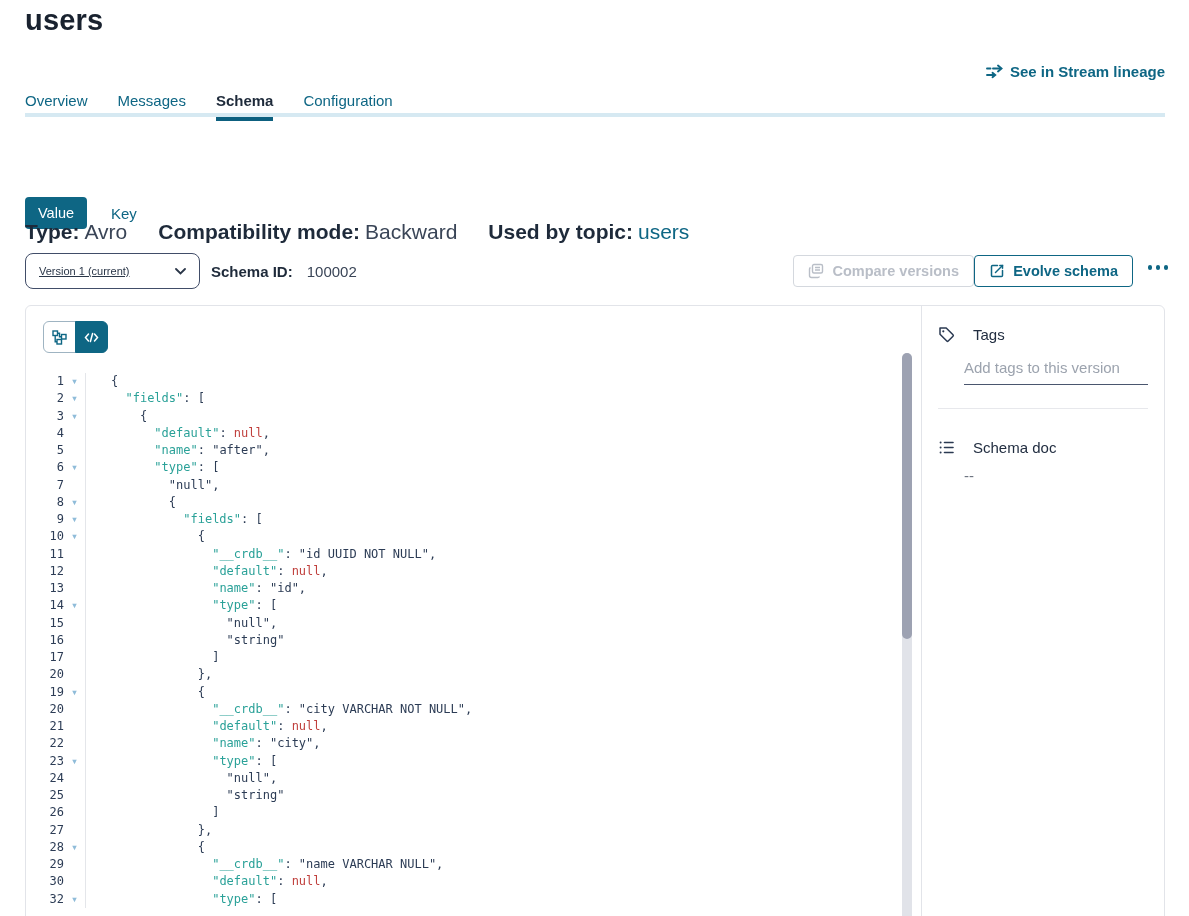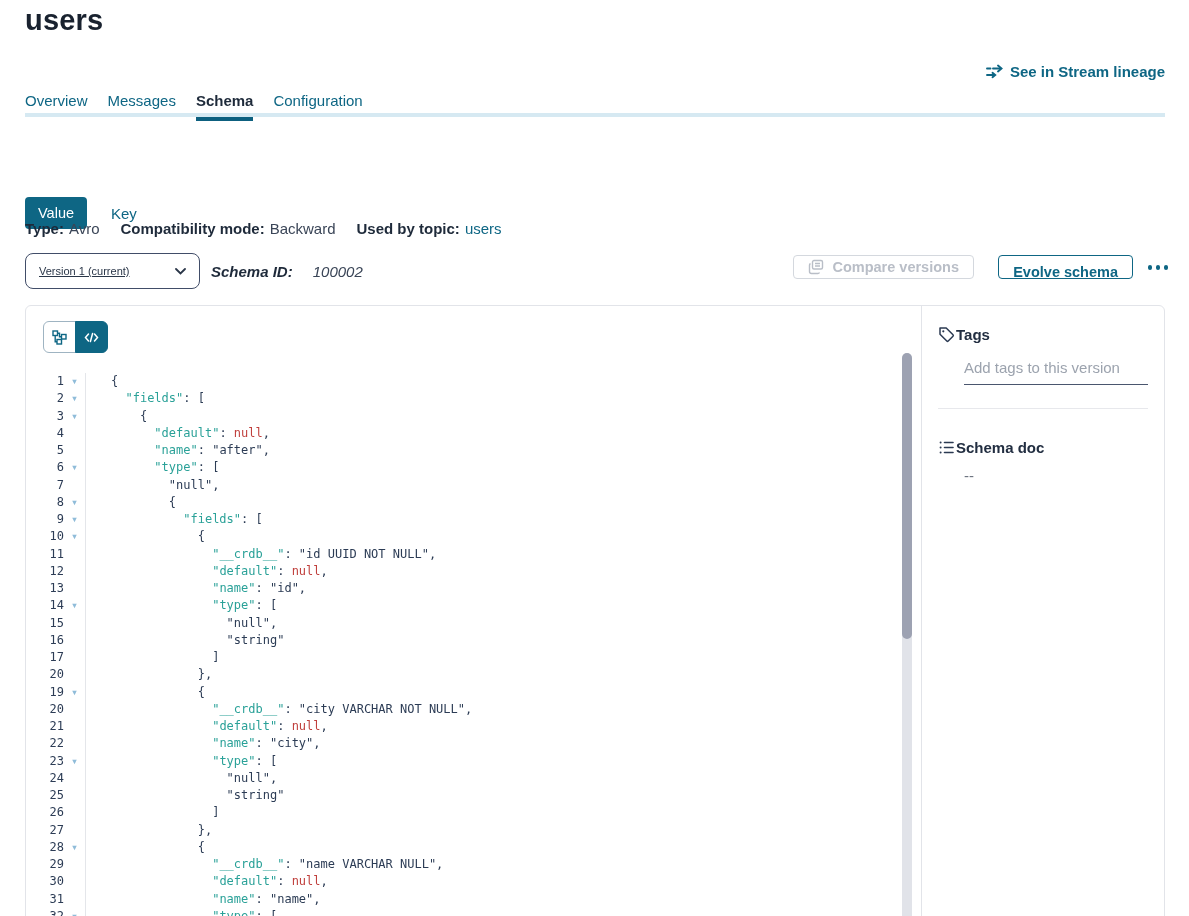--- a/index.html
+++ b/index.html
@@ -11,48 +11,48 @@
   html,body{width:1189px; height:916px; overflow:hidden; background:#fff;
     font-family:"Liberation Sans", sans-serif; position:relative;}
   .abs{position:absolute;}
 
   
   .page-title{left:25px; top:4px; font-size:29px; font-weight:800; color:#19222F; letter-spacing:.2px;}
   .lineage-link{top:15px; right:24px; display:flex; align-items:center; gap:7px;
     color:var(--accent); font-size:15px; font-weight:700; cursor:pointer; text-decoration:none;margin-top:48px;}
 
   
-  .tabs{left:25px; top:92px; right:24px; display:flex; gap:20px;}
+  .tabs{left:25px; top:92px; right:24px; display:flex; gap:30px;}
   .tabs-bar{left:25px; top:113px; right:24px; height:4px; background:var(--tab-underline);}
   .tab{font-size:15px; color:var(--accent); padding-bottom:8px; position:relative; cursor:pointer;}
   .tab.active{color:var(--dark); font-weight:700;}
   .tab.active::after{content:''; position:absolute; left:0; right:0; bottom:-4px; height:4px; background:var(--active-bar); z-index:2;}
 
   
   .serde-row{left:25px; top:153px; display:flex; align-items:center; gap:24px;margin-top:44px;}
   .value-btn{height:32px; padding:0 13px; background:var(--accent); color:#fff; border:none;
     border-radius:4px; font-size:14.5px; font-family:inherit; cursor:pointer;}
   .key-link{color:var(--accent); font-size:15px; cursor:pointer;}
 
   
-  .meta-row{left:25px; top:220px; display:flex; gap:21px; font-size:15px; color:#3A4557; align-items:baseline;}
+  .meta-row{left:25px; top:220px; display:flex; gap:31px; font-size:21px; color:#3A4557; align-items:baseline;}
   .meta-item b{color:var(--dark); font-weight:700; margin-right:5px;}
   .meta-link{color:var(--accent); cursor:pointer;}
 
   
   .version-row{left:25px; top:253px; right:19px; height:36px;}
   .version-select{width:175px; height:36px; border:1px solid #414D68; border-radius:8px;
     display:flex; align-items:center; justify-content:space-between; padding:0 13px;
     font-size:11px; color:#2A3648; cursor:pointer; background:#fff;text-decoration:underline;}
-  .schema-id{left:186px; top:50%; transform:translateY(-50%); display:flex; gap:20px; font-size:15px; color:#3A4557;font-style:italic;}
+  .schema-id{left:186px; top:50%; transform:translateY(-50%); display:flex; gap:14px; font-size:15px; color:#3A4557;}
   .schema-id b{color:var(--dark); font-weight:700;}
-  .btn{height:24px; top:2px; display:flex; align-items:center; gap:8px; padding:0 14px;
+  .btn{height:32px; top:2px; display:flex; align-items:center; gap:8px; padding:0 14px;
     border-radius:4px; font-size:14.5px; font-weight:700; background:#fff; cursor:pointer; font-family:inherit;}
   .btn-compare{right:196px; border:1px solid #D4D8DE; color:var(--disabled-text); cursor:default;}
-  .btn-evolve{right:37px; border:1px solid var(--accent); color:var(--accent);flex-direction:column;}
+  .btn-evolve{right:37px; border:1px solid var(--accent); color:var(--accent);}
   .ellipsis-btn{right:0px; top:10px; display:flex; gap:3.5px; cursor:pointer; padding:2px;}
   .ellipsis-btn i{width:4.5px; height:4.5px; border-radius:50%; background:var(--accent);}
 
   
   .card{left:25px; top:305px; width:1140px; height:660px; border:1px solid var(--border);
     border-radius:6px; background:#fff;}
   .seg{left:17px; top:15px; display:flex; border-radius:6px;}
   .seg-btn{width:33px; height:32px; display:grid; place-items:center; cursor:pointer;}
   .seg-tree{background:#fff; border:1px solid #9FB4C2; border-radius:6px 0 0 6px; color:var(--accent);}
   .seg-code{background:var(--accent); border:1px solid var(--accent); border-radius:0 6px 6px 0; color:#fff; margin-left:-1px;}
@@ -65,21 +65,21 @@
   .fa{width:21px; flex:none; text-align:center; font-size:7.5px; color:#8FBCD9; cursor:pointer;}
   .ct{flex:1; border-left:1px solid #E4E6EA; padding-left:25px; white-space:pre;}
   .tk-key{color:var(--code-key);}
   .tk-null{color:var(--code-null);}
 
   .sb-track{left:876px; top:47px; bottom:0; width:10px; background:#E1E3E9; border-radius:6px;}
   .sb-thumb{left:0; top:0; height:286px; width:10px; background:#9DA2B2; border-radius:6px;}
 
   
   .sidebar{top:0; bottom:0; left:895px; right:0; border-left:1px solid var(--border); padding:20px 16px 0;}
-  .sec-head{display:flex; align-items:center; gap:1px; font-size:15px; font-weight:700; color:#222E41;text-align:right;}
+  .sec-head{display:flex; align-items:center; gap:18px; font-size:15px; font-weight:400; color:#222E41;text-align:right;}
   .sec-head svg{flex:none; color:#2B3A52;}
   .tags-input{display:block; margin:16px 0 0 26px; width:calc(100% - 26px); border:0;
     border-bottom:1px solid #4A566E; padding:0 0 8px; font-size:15px; color:#333;
     background:transparent; outline:none; font-family:inherit;}
   .tags-input::placeholder{color:#9CA3AE;}
   .sb-divider{margin-top:23px; border-bottom:1px solid #E7E8EC;}
   .sec{margin-top:30px;}
   .sec-value{margin:11px 0 0 26px; font-size:15px; color:#39465B;}
   .sec-value.dim{color:#6E7581;}
 </style>
@@ -316,25 +316,20 @@
         <span class="ln">29</span>
         <span class="fa"></span>
         <span class="ct">              <span class="tk-key">"__crdb__"</span>: "name VARCHAR NULL",</span>
       </div>
       <div class="cl">
         <span class="ln">30</span>
         <span class="fa"></span>
         <span class="ct">              <span class="tk-key">"default"</span>: <span class="tk-null">null</span>,</span>
       </div>
       <div class="cl">
-        <span class="ln">31</span>
-        <span class="fa"></span>
-        <span class="ct">              <span class="tk-key">"name"</span>: "name",</span>
-      </div>
-      <div class="cl">
         <span class="ln">32</span>
         <span class="fa">▼</span>
         <span class="ct">              <span class="tk-key">"type"</span>: [</span>
       </div>
     </div>
 
   <div class="abs sb-track">
     <div class="abs sb-thumb"></div>
   </div>
 

